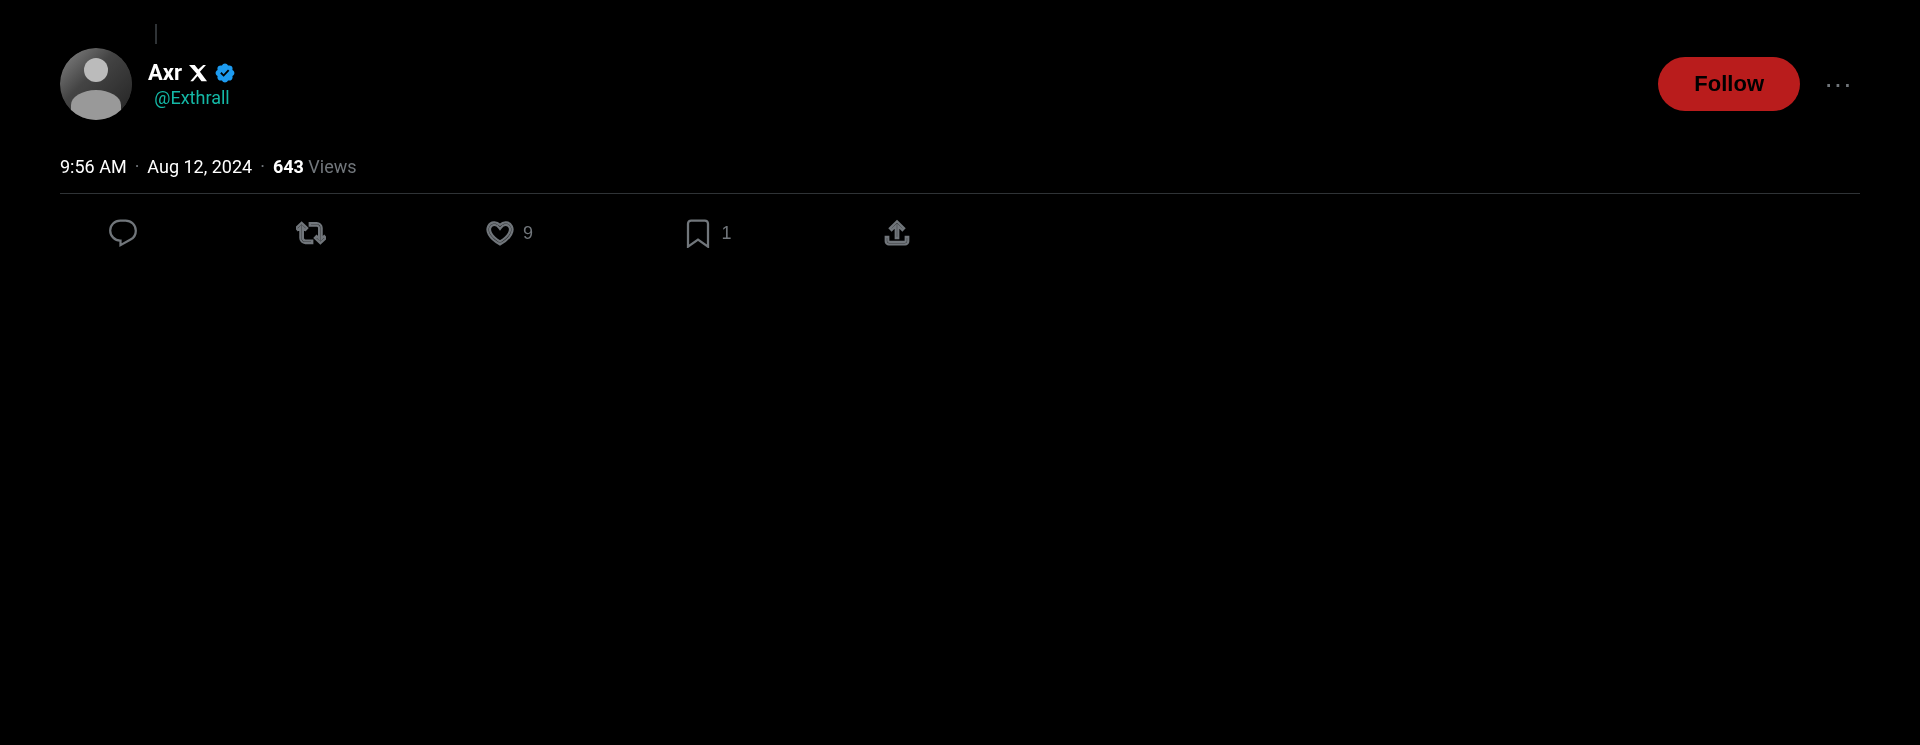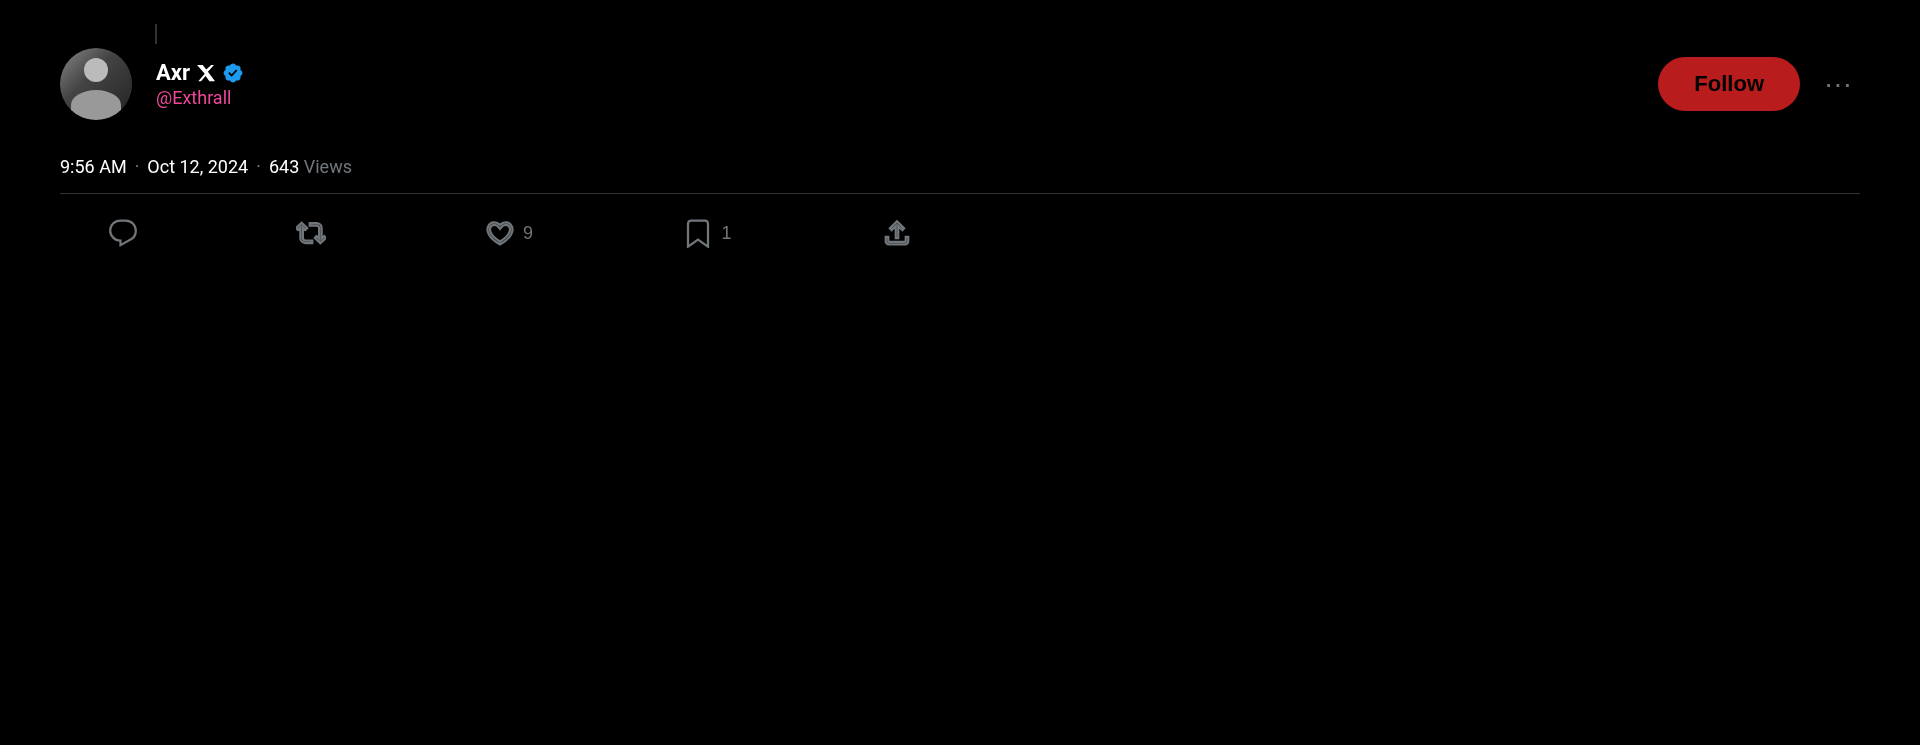--- a/index.html
+++ b/index.html
@@ -28,21 +28,22 @@
     .tweet-header {
       display: flex;
       align-items: center;
       justify-content: space-between;
       margin-bottom: 20px;
     }
 
     .tweet-header-left {
       display: flex;
       align-items: center;
-      gap: 24px;
+      gap: 16px;
+      text-align: center;
     }
 
     .avatar-wrapper {
       position: relative;
     }
 
     .avatar {
       width: 72px;
       height: 72px;
       border-radius: 50%;
@@ -119,21 +120,21 @@
       justify-content: center;
     }
 
     .verified-badge svg {
       width: 22px;
       height: 22px;
     }
 
     .user-handle {
       font-size: 18px;
-      color: #ec4899;
+      color: #14b8a6;
       font-weight: 400;
     }
 
     .header-right {
       display: flex;
       align-items: center;
       gap: 16px;
     }
 
     .follow-button {
@@ -188,21 +189,21 @@
       color: #71767b;
       font-size: 18px;
     }
 
     .tweet-views {
       font-size: 18px;
       color: #71767b;
     }
 
     .tweet-views-count {
-      font-weight: 400;
+      font-weight: 700;
       color: #ffffff;
       text-align: right;
     }
 
     .divider {
       border: none;
       border-top: 1px solid #2f3336;
       margin: 0;
     }
 
@@ -285,21 +286,21 @@
       <button class="more-button">
         <span>···</span>
       </button>
     </div>
   </div>
 
 
   <div class="tweet-meta">
     <span class="tweet-time">9:56 AM</span>
     <span class="tweet-dot">·</span>
-    <span class="tweet-time">Oct 12, 2024</span>
+    <span class="tweet-time">Aug 12, 2024</span>
     <span class="tweet-dot">·</span>
     <span class="tweet-views">
       <span class="tweet-views-count">643</span>
       <span> </span>
       <span>Views</span>
     </span>
   </div>
 
   <hr class="divider">
 

